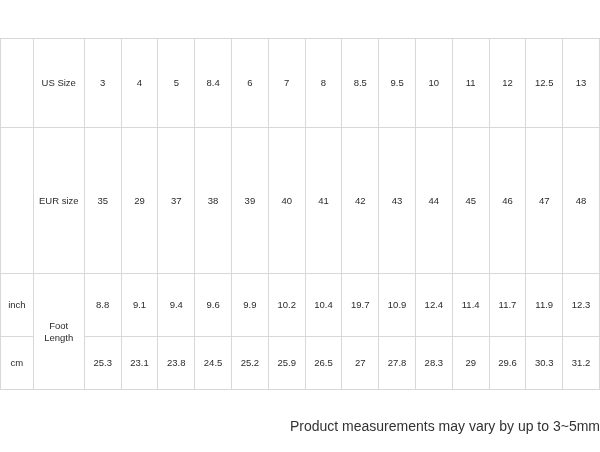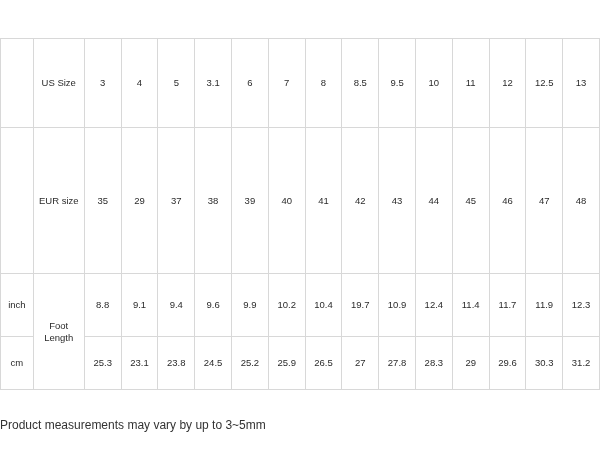--- a/index.html
+++ b/index.html
@@ -55,22 +55,22 @@
     text-align: center;
   }
   td.blank {
     border: 1px solid #d8d8d8;
   }
   .footnote {
     position: absolute;
     left: 0;
     right: 0;
     top: 418px;
-    text-align: left;
-    font-size: 12px;
+    text-align: right;
+    font-size: 14px;
     color: #333333;
   }
   .foot-length-cell {
     font-size: 9.5px;
     line-height: 1.3;
   }
 </style>
 </head>
 <body>
 
@@ -95,21 +95,21 @@
       <col class="c-val">
         <col class="c-val">
     </colgroup>
     <tbody>
       <tr class="row-us">
         <td class="blank"></td>
         <td class="row-label">US Size</td>
         <td>3</td>
         <td>4</td>
         <td>5</td>
-        <td>3.1</td>
+        <td>8.4</td>
         <td>6</td>
         <td>7</td>
         <td>8</td>
         <td>8.5</td>
         <td>9.5</td>
         <td>10</td>
         <td>11</td>
         <td>12</td>
         <td>12.5</td>
         <td>13</td>

